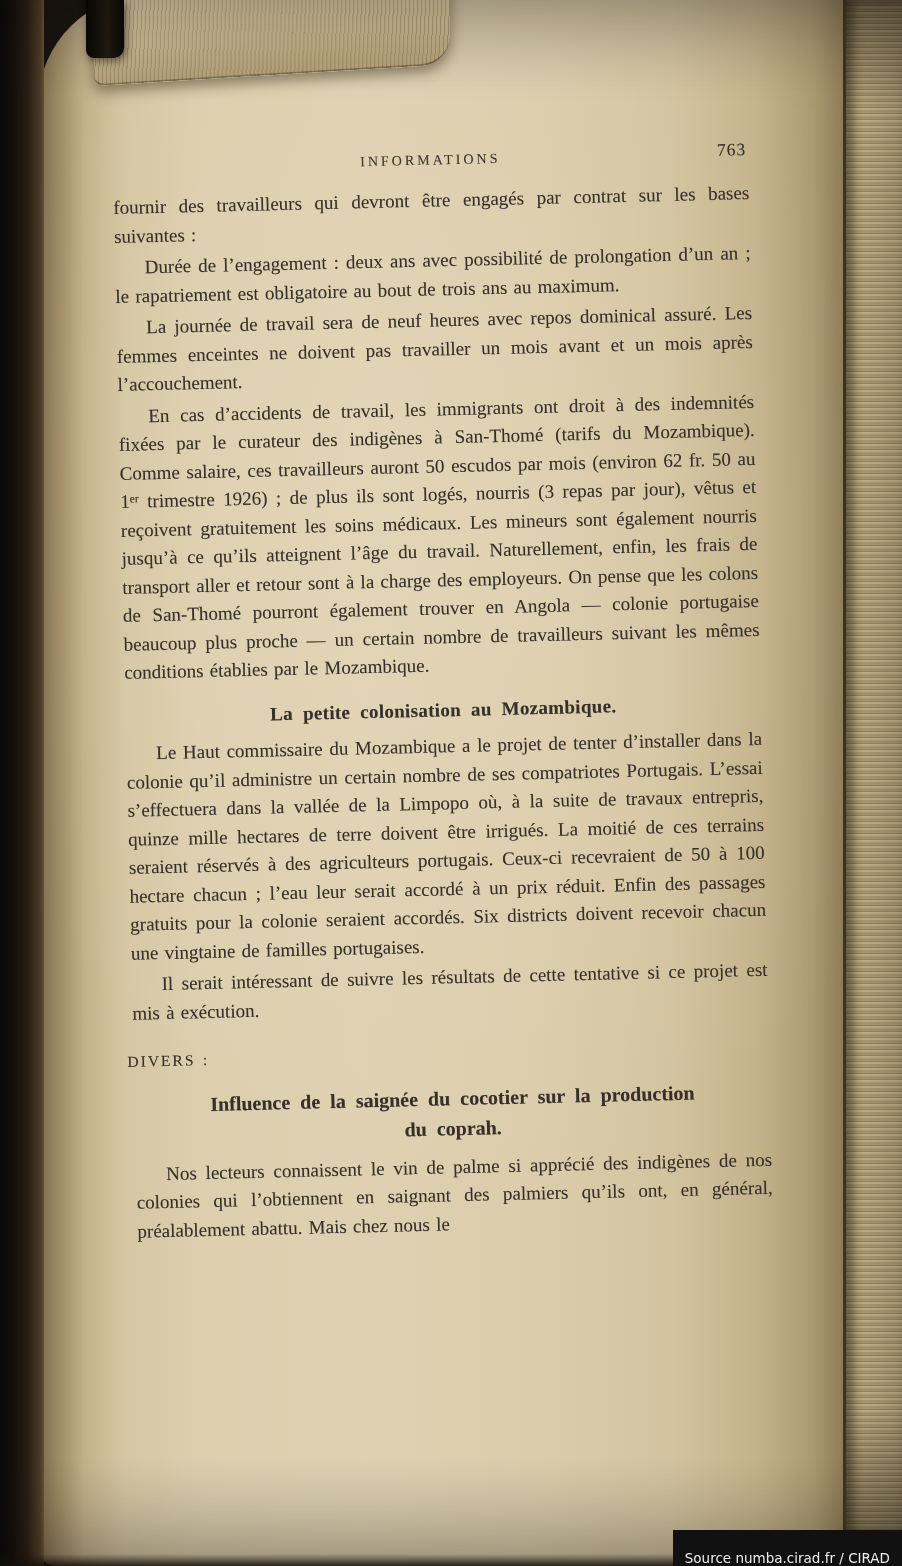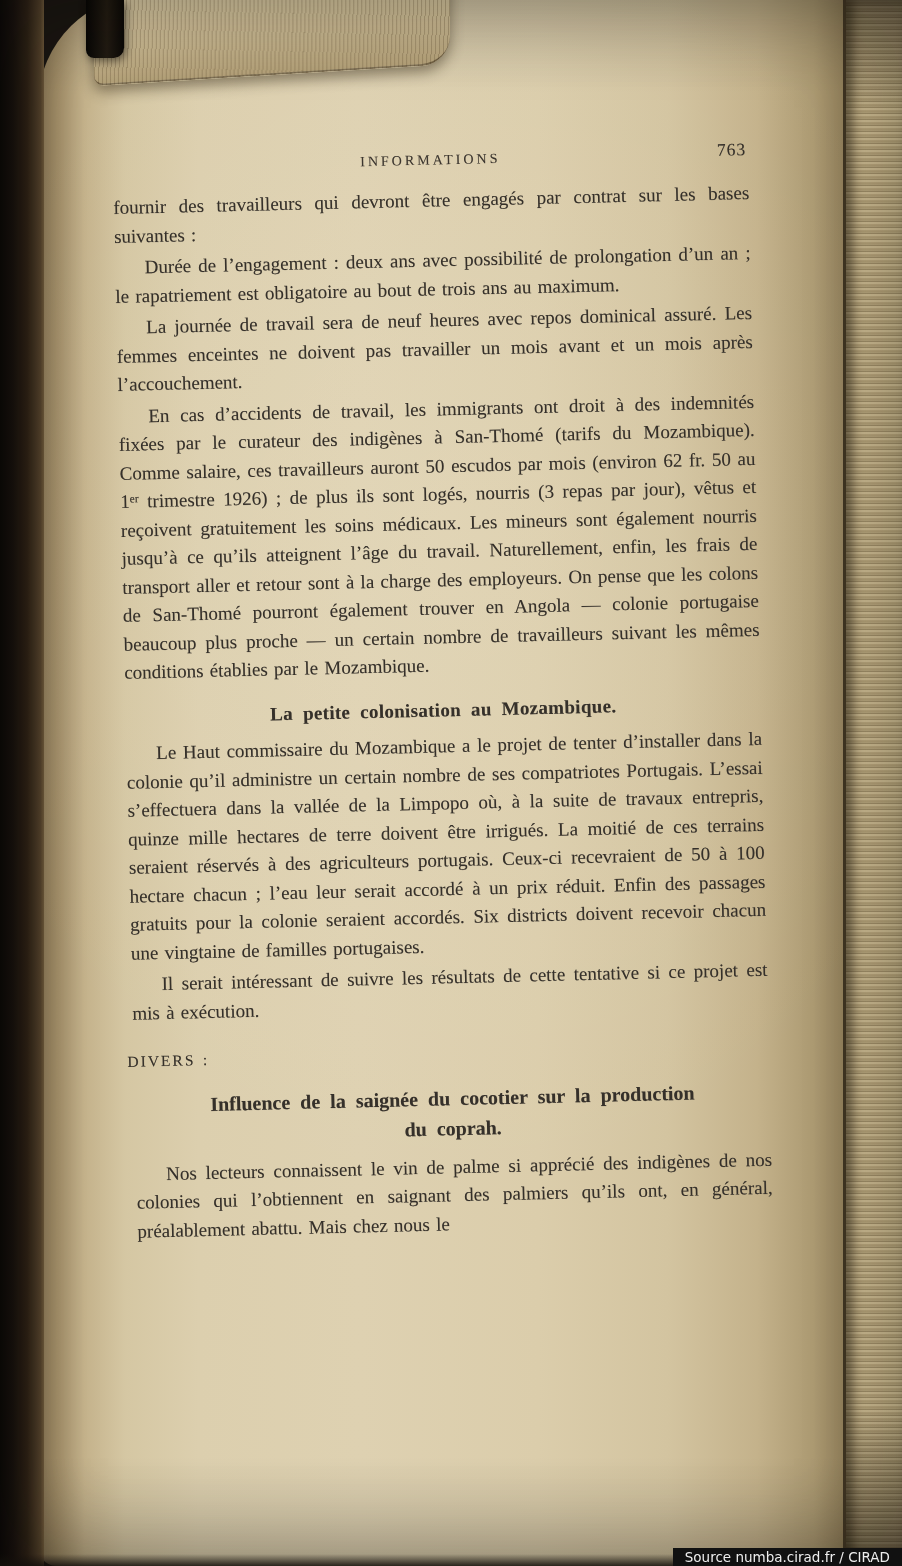--- a/index.html
+++ b/index.html
@@ -147,24 +147,24 @@
     font-weight: bold;
     text-align: center;
     margin: 14px 6px 10px 6px;
     white-space: pre-line;
     word-spacing: 5px;
     line-height: 30px;
   }
   .source-bar {
     position: absolute;
     right: 0; bottom: 0;
-    height: 18px;
+    height: 36px;
     padding: 0 12px;
     display: flex;
-    align-items: center;
+    align-items: flex-end;
     background: #111111;
     color: #eeeeee;
     font-family: "DejaVu Sans", "Liberation Sans", sans-serif;
     font-size: 13.5px;
     z-index: 9;
   }
 </style>
 </head>
 <body>
 

